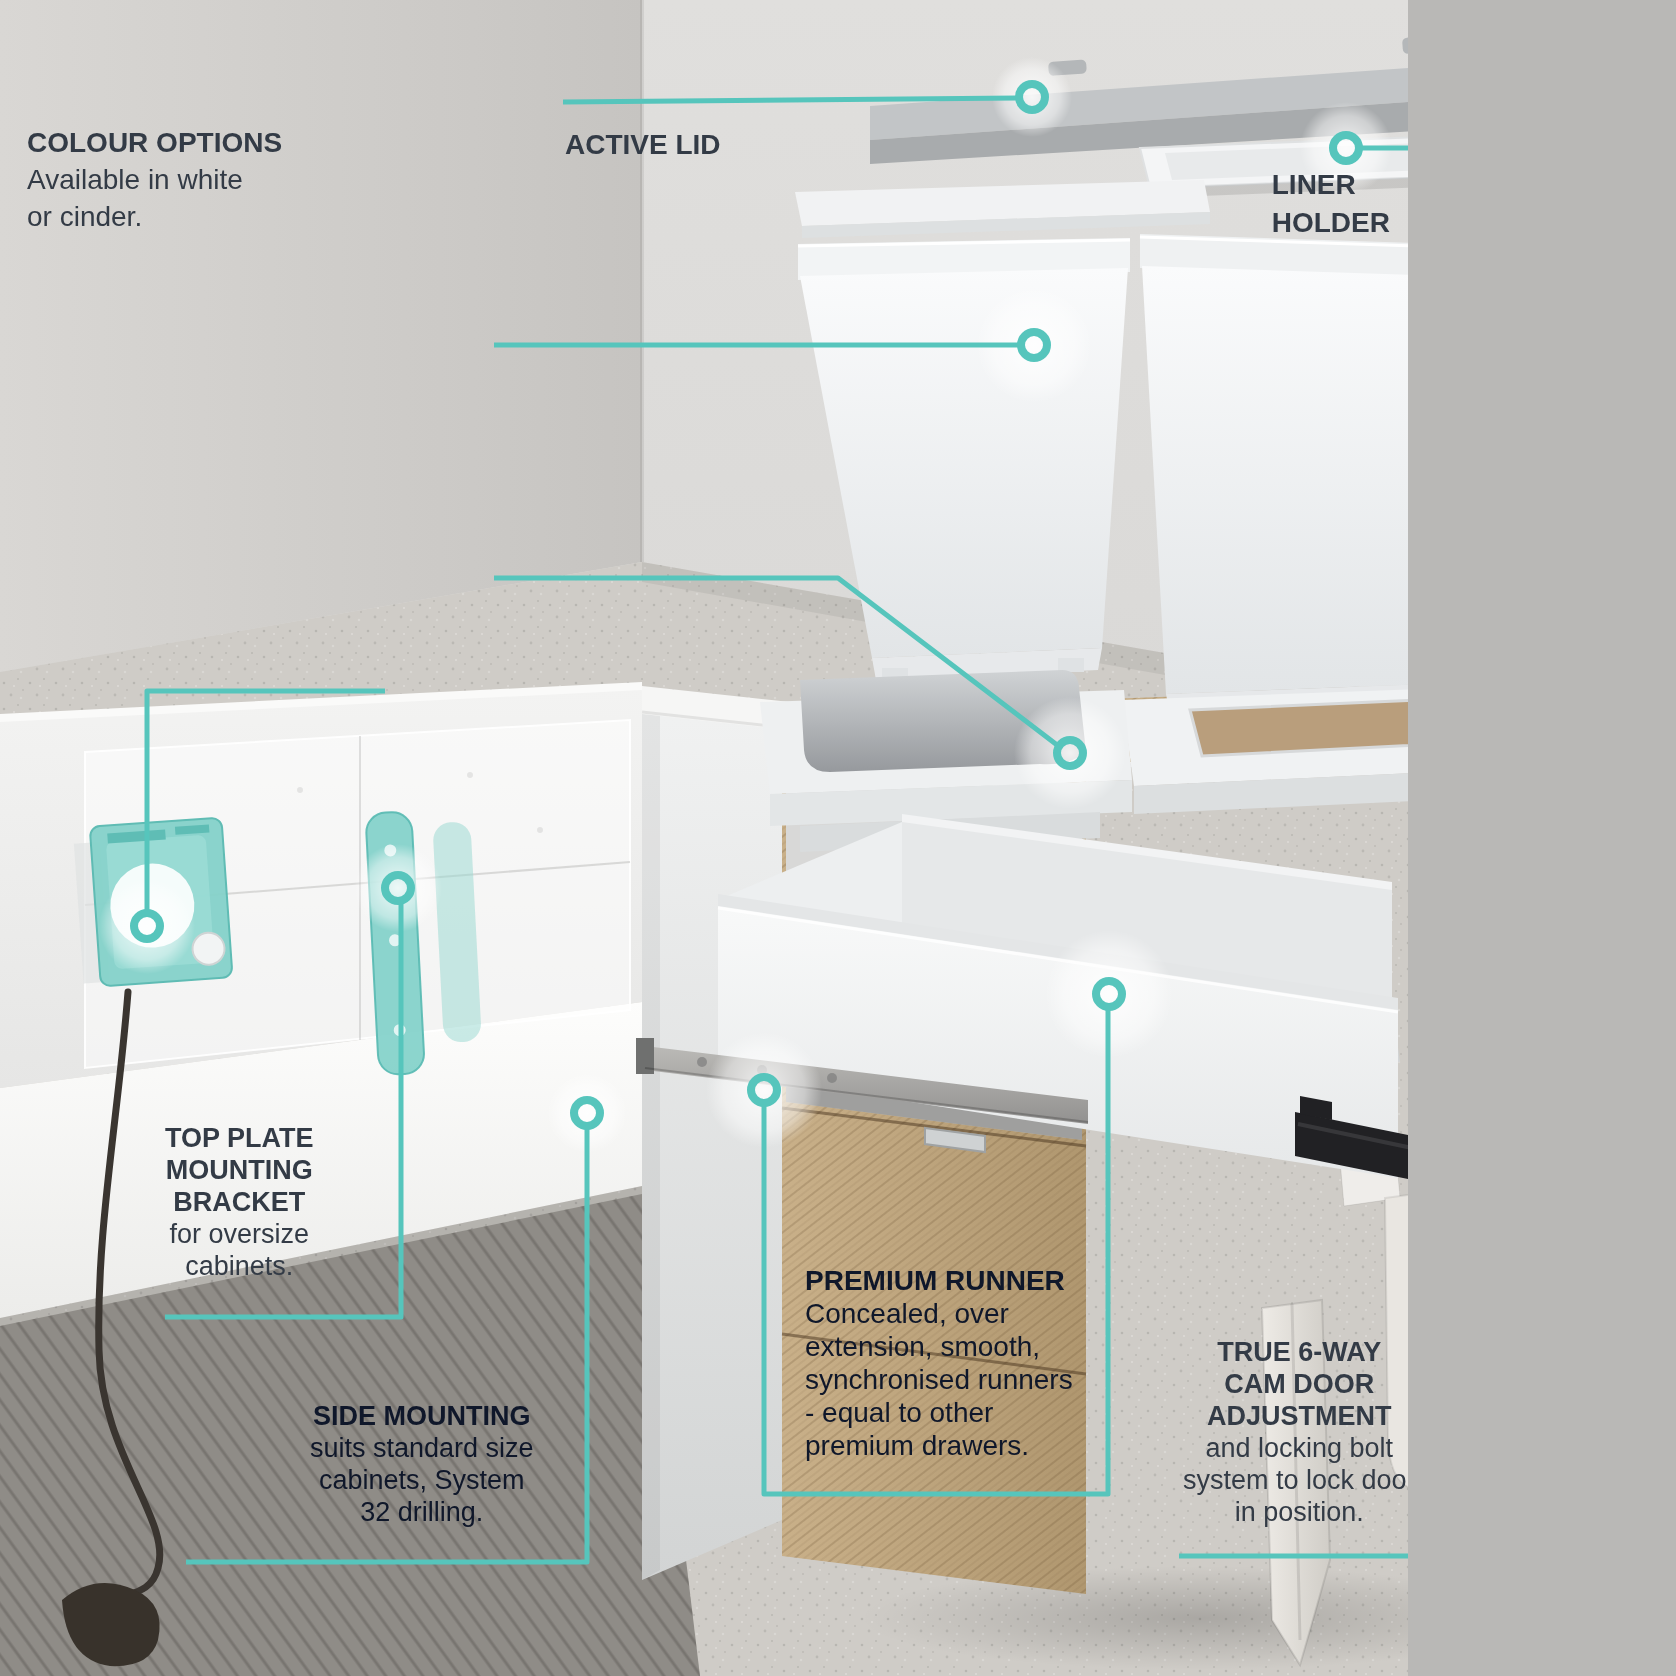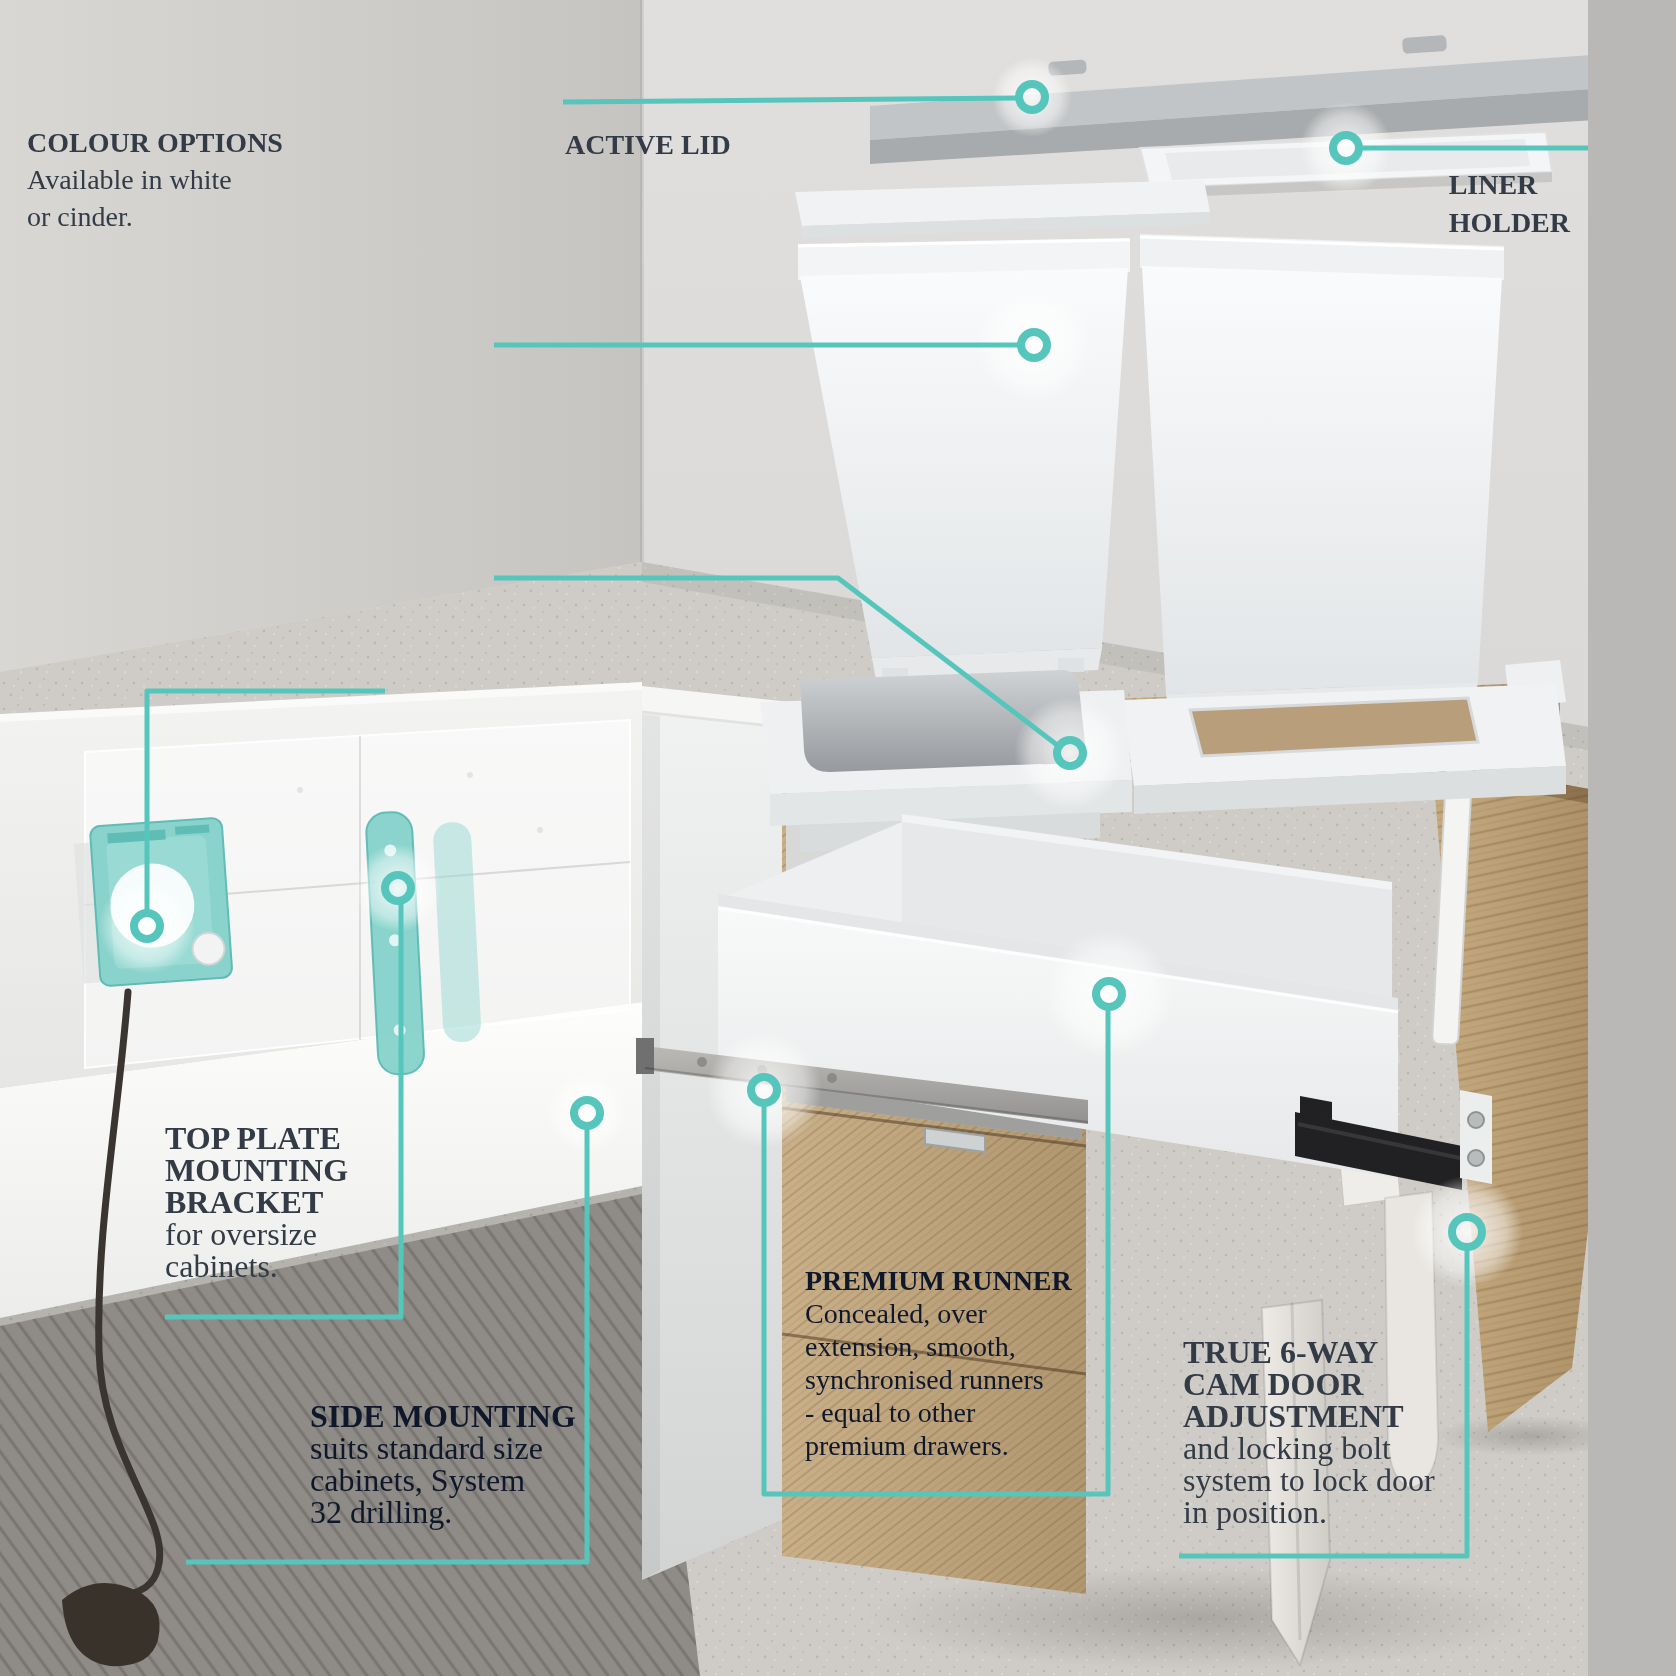--- a/index.html
+++ b/index.html
@@ -1,24 +1,24 @@
 <!DOCTYPE html>
 <html><head>
 <meta charset="utf-8">
 <style>
   html,body{margin:0;padding:0;background:#b9b8b6;}
-  .stage{position:relative;width:1588px;height:1676px;overflow:hidden;
-         background:#d7d6d4;font-family:Liberation Serif, serif;}
+  .stage{position:relative;width:1408px;height:1676px;overflow:hidden;
+         background:#d7d6d4;font-family:Liberation Sans, sans-serif;}
   .stage svg{position:absolute;left:0;top:0;}
   .label{position:absolute;color:#333b46;font-size:28px;line-height:37px;white-space:nowrap;}
   .label .h{font-weight:bold;}
   .label.light{color:#0f172a;}
   .label.right{text-align:left;}
   .lh33{line-height:33px;}
-  .lh32{line-height:32px;font-size:32px;}
+  .lh32{line-height:32px;font-size:27px;text-align:center;}
   .lh36{line-height:36px;}
   .lh38{line-height:38px;}
 </style>
 </head>
 <body>
 
 <div class="stage">
 
 <svg width="1676" height="1676" viewBox="0 0 1676 1676">
   <defs>

